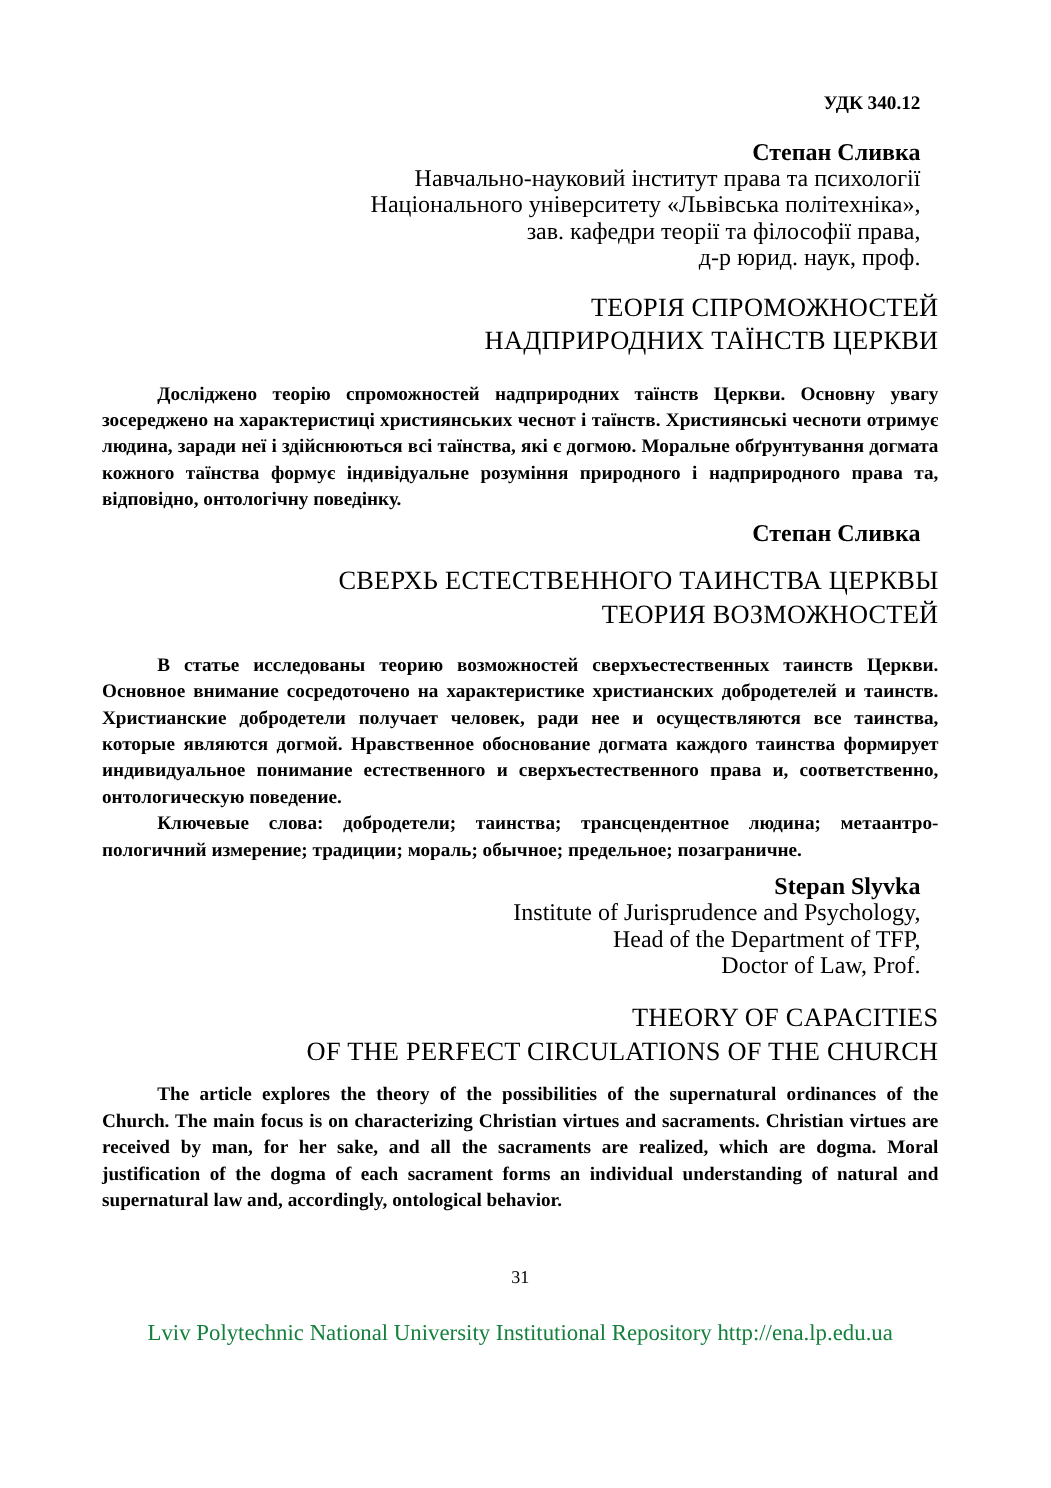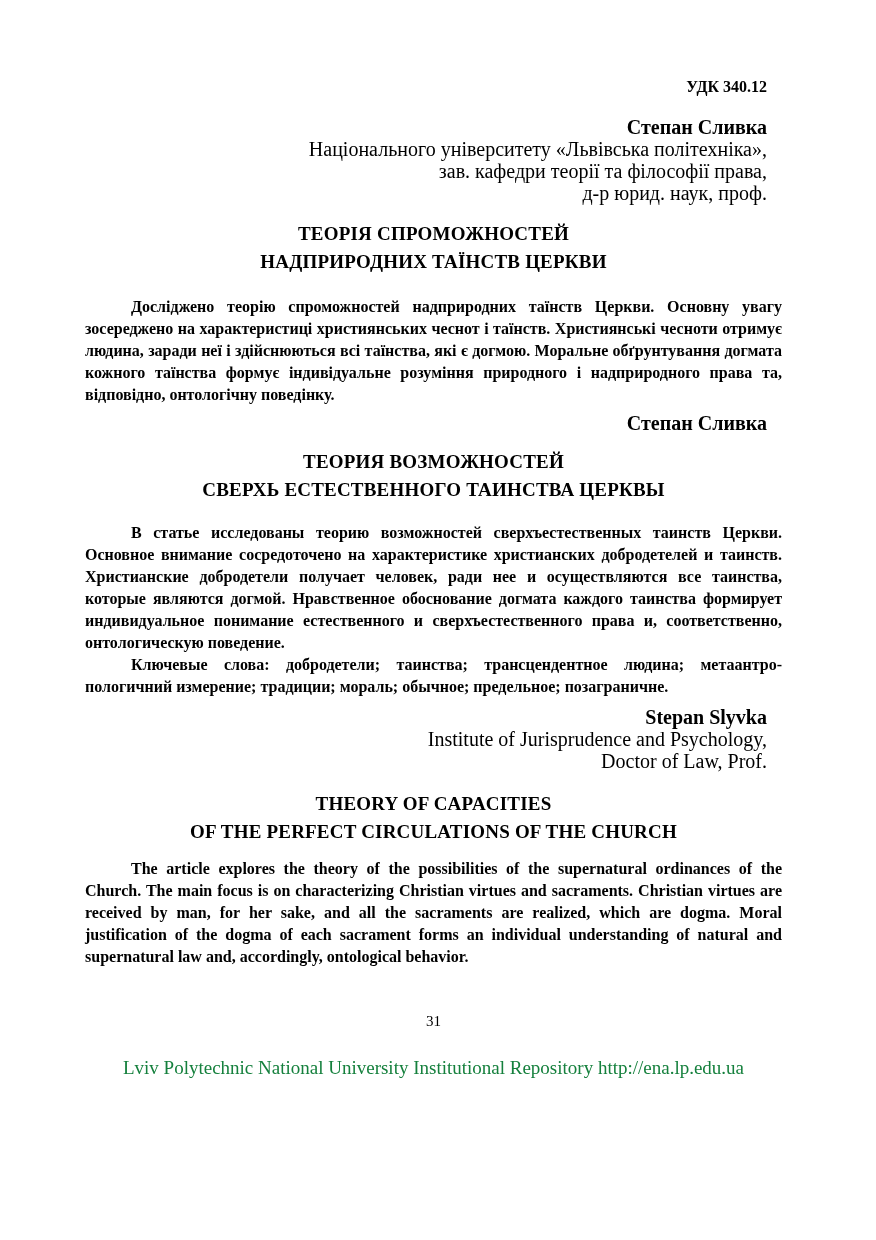--- a/index.html
+++ b/index.html
@@ -29,23 +29,23 @@
     text-align: right;
     padding-right: 15px;
     font-size: 20px;
     line-height: 22px;
   }
   .right-block .author-name {
     font-weight: bold;
   }
   .author-block-uk { margin-top: 18px; }
   .article-title {
-    text-align: center;
-    font-weight: bold;
-    font-size: 19px;
+    text-align: right;
+    font-weight: normal;
+    font-size: 22px;
     line-height: 28px;
     letter-spacing: 0.2px;
   }
   .title-uk { margin-top: 16px; }
   .copyright {
     margin-top: 12px;
     margin-left: -7px;
     font-style: italic;
     font-size: 16px;
     line-height: 22px;
@@ -81,48 +81,50 @@
 </style>
 </head>
 <body>
 
 <div class="page">
 
   <div class="udc">УДК 340.12</div>
 
   <div class="right-block author-block-uk">
     <div class="author-name">Степан Сливка</div>
+    <div>Навчально-науковий інститут права та психології</div>
     <div>Національного університету «Львівська політехніка»,</div>
     <div>зав. кафедри теорії та філософії права,</div>
     <div>д-р юрид. наук, проф.</div>
   </div>
 
   <div class="article-title title-uk">
     <div>ТЕОРІЯ СПРОМОЖНОСТЕЙ</div>
     <div>НАДПРИРОДНИХ ТАЇНСТВ ЦЕРКВИ</div>
   </div>
 
 
   <div class="abstract abstract-uk">Досліджено теорію спроможностей надприродних таїнств Церкви. Основну увагу зосереджено на характеристиці християнських чеснот і таїнств. Християнські чесноти отримує людина, заради неї і здійснюються всі таїнства, які є догмою. Моральне обґрунтування догмата кожного таїнства формує індивідуальне розуміння природного і надприродного права та, відповідно, онтологічну поведінку.</div>
 
   <div class="right-block author-ru">
     <div class="author-name">Степан Сливка</div>
   </div>
 
   <div class="article-title title-ru">
+    <div>СВЕРХЬ ЕСТЕСТВЕННОГО ТАИНСТВА ЦЕРКВЫ</div>
     <div>ТЕОРИЯ ВОЗМОЖНОСТЕЙ</div>
-    <div>СВЕРХЬ ЕСТЕСТВЕННОГО ТАИНСТВА ЦЕРКВЫ</div>
   </div>
 
   <div class="abstract abstract-ru">В статье исследованы теорию возможностей сверхъестественных таинств Церкви. Основное внимание сосредоточено на характеристике христианских добродетелей и таинств. Христианские добродетели получает человек, ради нее и осуществляются все таинства, которые являются догмой. Нравственное обоснование догмата каждого таинства формирует индивидуальное понимание естественного и сверхъестественного права и, соответственно, онтологическую поведение.</div>
   <div class="abstract">Ключевые слова: добродетели; таинства; трансцендентное людина; метаантро-пологичний измерение; традиции; мораль; обычное; предельное; позаграничне.</div>
 
   <div class="right-block author-block-en">
     <div class="author-name">Stepan Slyvka</div>
     <div>Institute of Jurisprudence and Psychology,</div>
+    <div>Head of the Department of TFP,</div>
     <div>Doctor of Law, Prof.</div>
   </div>
 
   <div class="article-title title-en">
     <div>THEORY OF CAPACITIES</div>
     <div>OF THE PERFECT CIRCULATIONS OF THE CHURCH</div>
   </div>
 
   <div class="abstract abstract-en">The article explores the theory of the possibilities of the supernatural ordinances of the Church. The main focus is on characterizing Christian virtues and sacraments. Christian virtues are received by man, for her sake, and all the sacraments are realized, which are dogma. Moral justification of the dogma of each sacrament forms an individual understanding of natural and supernatural law and, accordingly, ontological behavior.</div>
 

